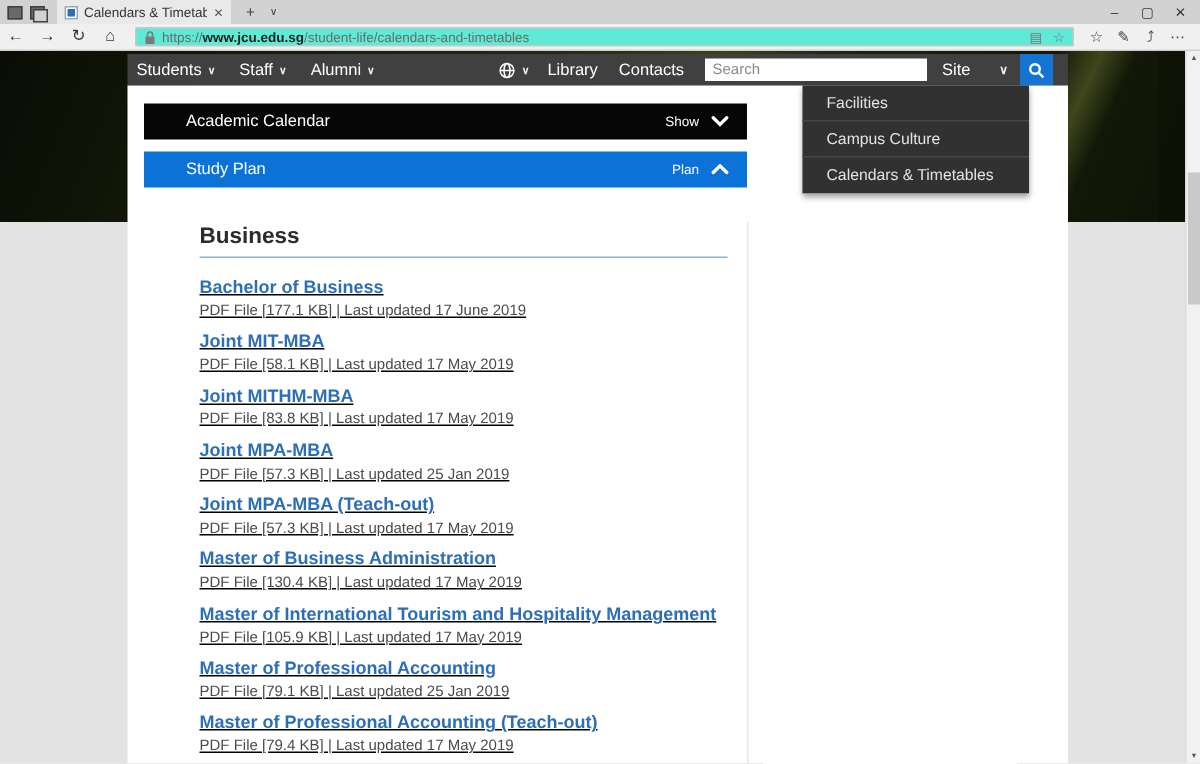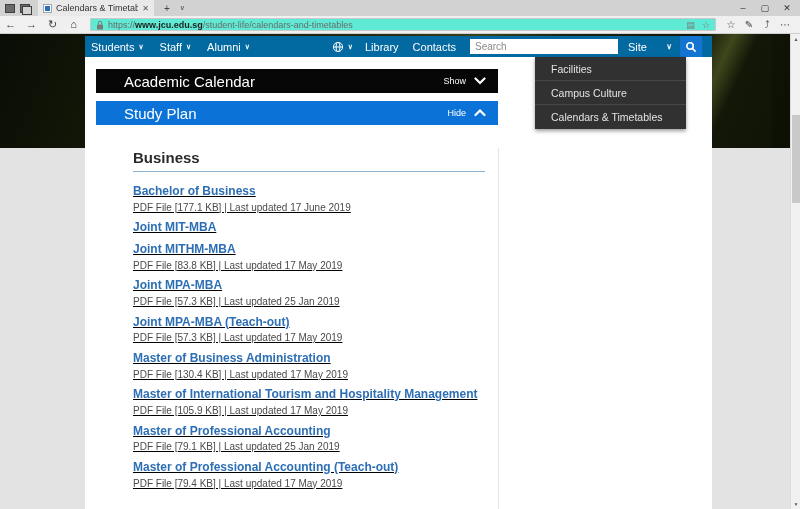--- a/index.html
+++ b/index.html
@@ -34,21 +34,21 @@
 
   
   .page { position:absolute; left:0; top:34px; width:800px; height:475px; background:#e3e3e3; overflow:hidden; }
   .hero { position:absolute; left:0; top:0; width:790px; height:114px;
     background:linear-gradient(112deg,#0a0d05 0%,#161b08 22%,#242b10 45%,#3a421c 58%,#1c230d 68%,#141a08 80%,#0c1005 100%);
   }
   .hero .streak { position:absolute; right:18px; top:0; width:120px; height:114px;
     background:linear-gradient(115deg, rgba(90,100,40,0) 30%, rgba(100,110,45,.55) 48%, rgba(40,46,18,.1) 62%); }
 
   
-  .navbar { position:absolute; left:85px; top:2px; width:627px; height:21px; background:#0369a1;
+  .navbar { position:absolute; left:85px; top:2px; width:627px; height:21px; background:#404040;
     display:flex; align-items:center; color:#fff; font-size:11px; }
   .nav-item { margin-left:16px; display:flex; align-items:center; white-space:nowrap; }
   .nav-item:first-child { margin-left:6px; }
   .chev { font-size:7px; font-weight:bold; margin-left:4px; opacity:.95; }
   .nav-right { display:flex; align-items:center; margin-left:auto; }
   .globe-wrap { display:flex; align-items:center; margin-right:12px; }
   .nav-link { margin-right:14px; white-space:nowrap; }
   .site-search { width:148px; height:15px; border:none; font-size:10px; padding:0 5px;
     font-family:"Liberation Sans", sans-serif; color:#333; background:#fff; }
   .site-search::placeholder { color:#8a8a8a; }
@@ -66,21 +66,21 @@
   .dropdown .dd-item:last-child { border-bottom:none; }
 
   
   .panel { position:absolute; left:85px; top:23px; width:627px; height:452px; background:#ffffff;
     padding:12px 0 0 11px; }
   .seam { position:absolute; left:413px; top:91px; bottom:0; width:1px; background:#e6e6e6; }
   .acc { width:402px; height:24px; display:flex; align-items:center; padding:0 12px 0 28px;
     color:#fff; margin-bottom:8px; }
   .acc-black { background:#060606; }
   .acc-blue { background:#0b73d7; }
-  .acc-label { font-size:15px; }
+  .acc-label { font-size:11px; }
   .acc-right { margin-left:auto; display:flex; align-items:center; }
   .acc-action { font-size:9px; margin-right:8px; }
 
   .section { margin-left:37px; width:352px; margin-top:24px; }
   .section h2 { font-size:15px; color:#2b2b2b; font-weight:bold; padding-bottom:5px;
     border-bottom:1px solid #8cb4d2; }
   .file-list { margin-top:13px; }
   .file-item { margin-bottom:8px;text-decoration:underline; }
   .file-link { font-size:12px; font-weight:bold; color:#2d6fb5; line-height:1.15; cursor:pointer; }
   .file-meta { font-size:10px; color:#4a4a4a; margin-top:3px; line-height:1.15; }
@@ -204,37 +204,38 @@
           <span class="acc-action">Show</span>
           <svg width="12" height="8" viewBox="0 0 12 8">
             <polyline points="1.5,1.5 6,6 10.5,1.5" fill="none" stroke="#fff" stroke-width="2.2" stroke-linecap="round"></polyline>
           </svg>
         </span>
       </div>
 
       <div class="acc acc-blue">
         <span class="acc-label">Study Plan</span>
         <span class="acc-right">
-          <span class="acc-action">Hide</span>
+          <span class="acc-action">Plan</span>
           <svg width="12" height="8" viewBox="0 0 12 8">
             <polyline points="1.5,6 6,1.5 10.5,6" fill="none" stroke="#fff" stroke-width="2.2" stroke-linecap="round"></polyline>
           </svg>
         </span>
       </div>
 
       <div class="section">
         <h2>Business</h2>
         <div class="file-list">
 
           <div class="file-item">
             <div class="file-link">Bachelor of Business</div>
             <div class="file-meta">PDF File [177.1 KB] | Last updated 17 June 2019</div>
           </div>
           <div class="file-item">
             <div class="file-link">Joint MIT-MBA</div>
+            <div class="file-meta">PDF File [58.1 KB] | Last updated 17 May 2019</div>
           </div>
           <div class="file-item">
             <div class="file-link">Joint MITHM-MBA</div>
             <div class="file-meta">PDF File [83.8 KB] | Last updated 17 May 2019</div>
           </div>
           <div class="file-item">
             <div class="file-link">Joint MPA-MBA</div>
             <div class="file-meta">PDF File [57.3 KB] | Last updated 25 Jan 2019</div>
           </div>
           <div class="file-item">

